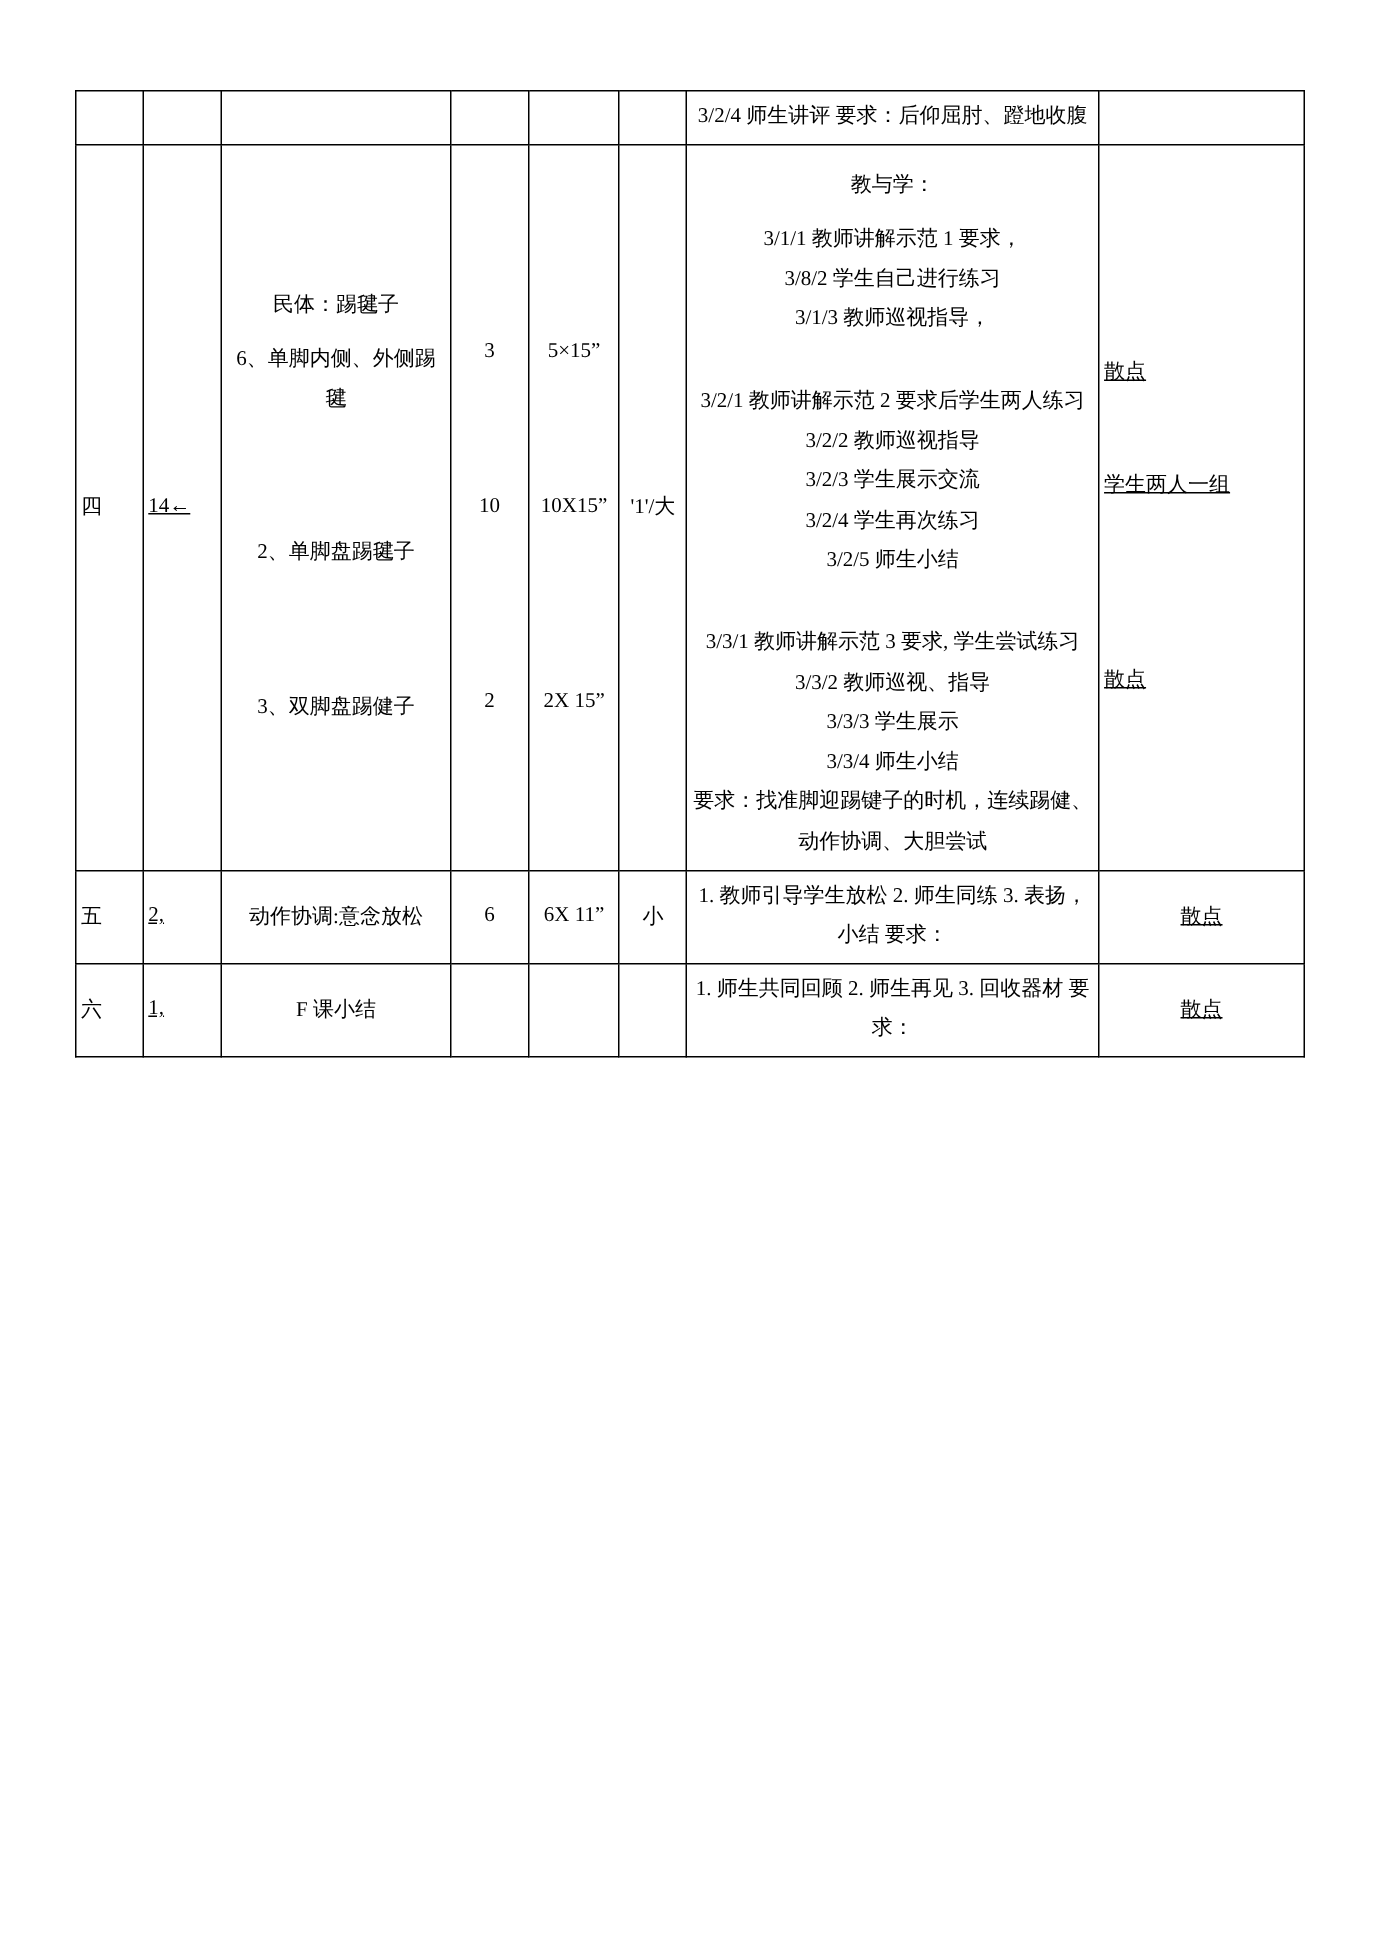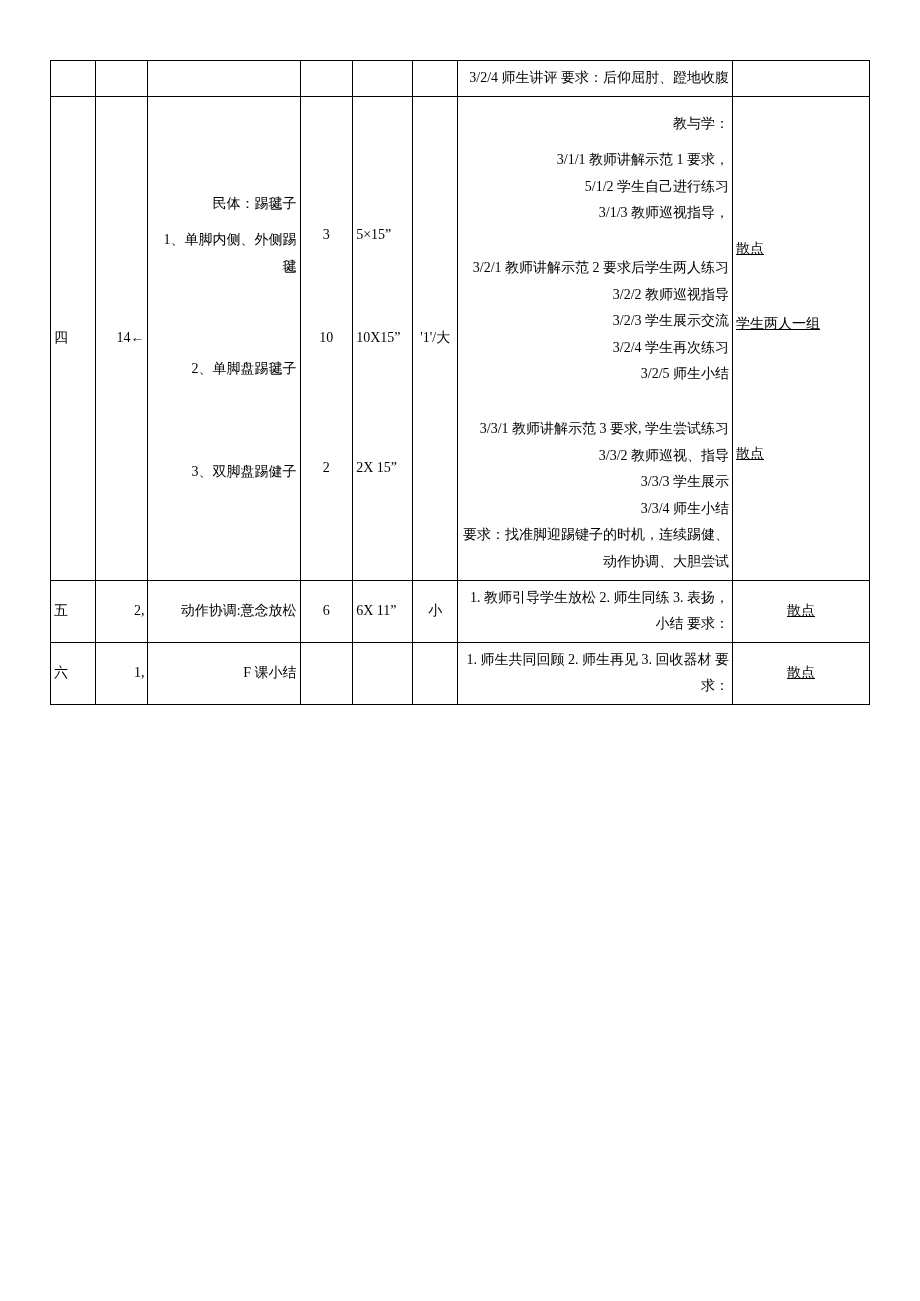--- a/index.html
+++ b/index.html
@@ -15,26 +15,26 @@
     width: 100%;
     table-layout: fixed;
   }
   td {
     border: 1px solid #000;
     padding: 4px 3px;
     vertical-align: middle;
     word-break: break-word;
   }
   .col1 { width: 5%; text-align: left; }
-  .col2 { width: 6%; text-align: right; }
-  .col3 { width: 19%; text-align: right; }
+  .col2 { width: 6%; text-align: left; text-decoration: underline; }
+  .col3 { width: 19%; text-align: center; }
   .col4 { width: 6%; text-align: center; }
-  .col5 { width: 7%; text-align: left; }
+  .col5 { width: 7%; text-align: center; }
   .col6 { width: 5%; text-align: center; margin-left: 36px; }
-  .col7 { width: 35%; text-align: right; }
+  .col7 { width: 35%; text-align: center; }
   .col8 { width: 17%; text-align: left; text-decoration: underline; }
   .spaced p { margin: 10px 0; line-height: 1.9; }
   .tall { min-height: 200px; }
   .section-gap { height: 28px; display:block; }
   .lh { line-height: 1.9; }
   .center { text-align: center; }
 </style>
 </head>
 <body>
 
@@ -53,21 +53,21 @@
 要求：后仰屈肘、蹬地收腹</span>
     </td>
     <td class="col8"></td>
   </tr>
 
   <tr>
     <td class="col1">四</td>
     <td class="col2">14←</td>
     <td class="col3 spaced">
       <p>民体：踢毽子</p>
-      <p>1、单脚内侧、外侧踢毽</p>
+      <p>6、单脚内侧、外侧踢毽</p>
       <span class="section-gap"></span>
       <span class="section-gap"></span>
       <p>2、单脚盘踢毽子</p>
       <span class="section-gap"></span>
       <span class="section-gap"></span>
       <p>3、双脚盘踢健子</p>
     </td>
     <td class="col4 spaced">
       <span class="section-gap"></span>
       <p>3</p>
@@ -88,21 +88,21 @@
       <span class="section-gap"></span>
       <span class="section-gap"></span>
       <span class="section-gap"></span>
       <p>2X 15”</p>
     </td>
     <td class="col6">'1'/大</td>
     <td class="col7 spaced lh">
       <p>教与学：</p>
       <div class="lh">
         <div>3/1/1 教师讲解示范 1 要求，</div>
-        <div>5/1/2 学生自己进行练习</div>
+        <div>3/8/2 学生自己进行练习</div>
         <div>3/1/3 教师巡视指导，</div>
       </div>
       <span class="section-gap"></span>
       <div class="lh">
         <div>3/2/1 教师讲解示范 2 要求后学生两人练习</div>
         <div>3/2/2 教师巡视指导</div>
         <div>3/2/3 学生展示交流</div>
         <div>3/2/4 学生再次练习</div>
         <div>3/2/5 师生小结</div>
       </div>

